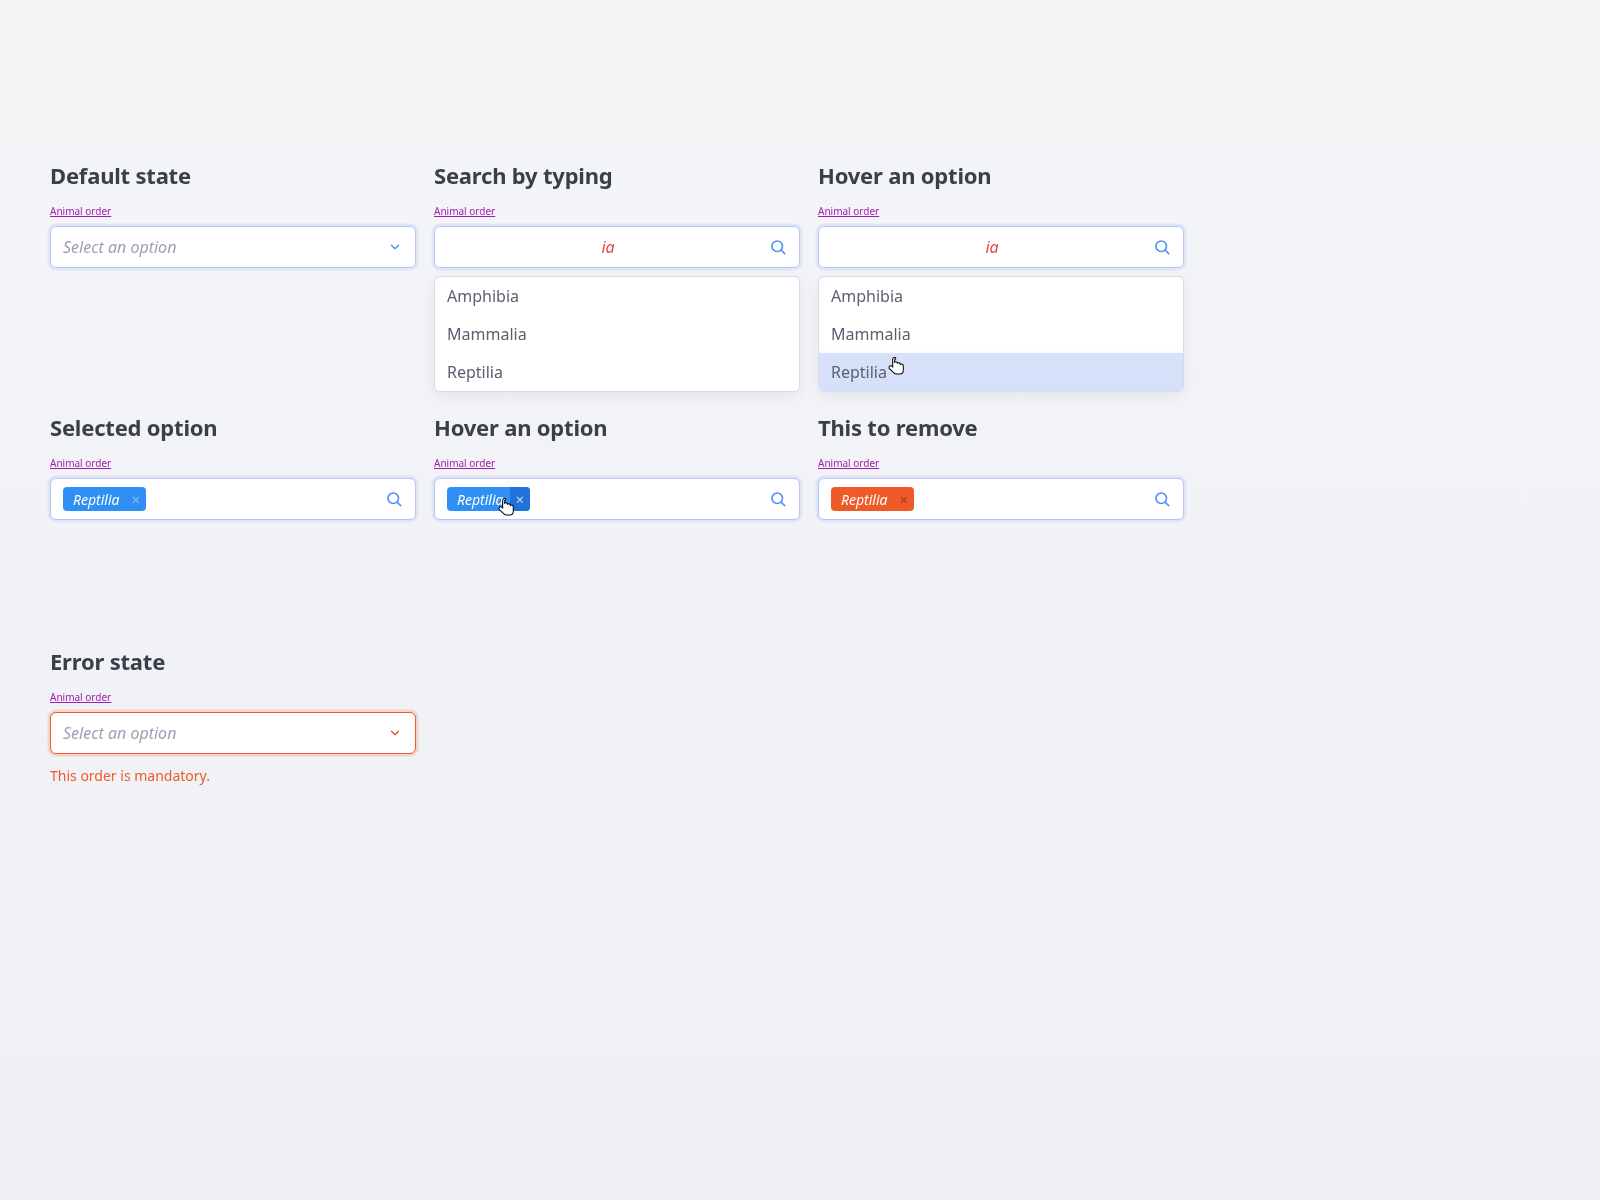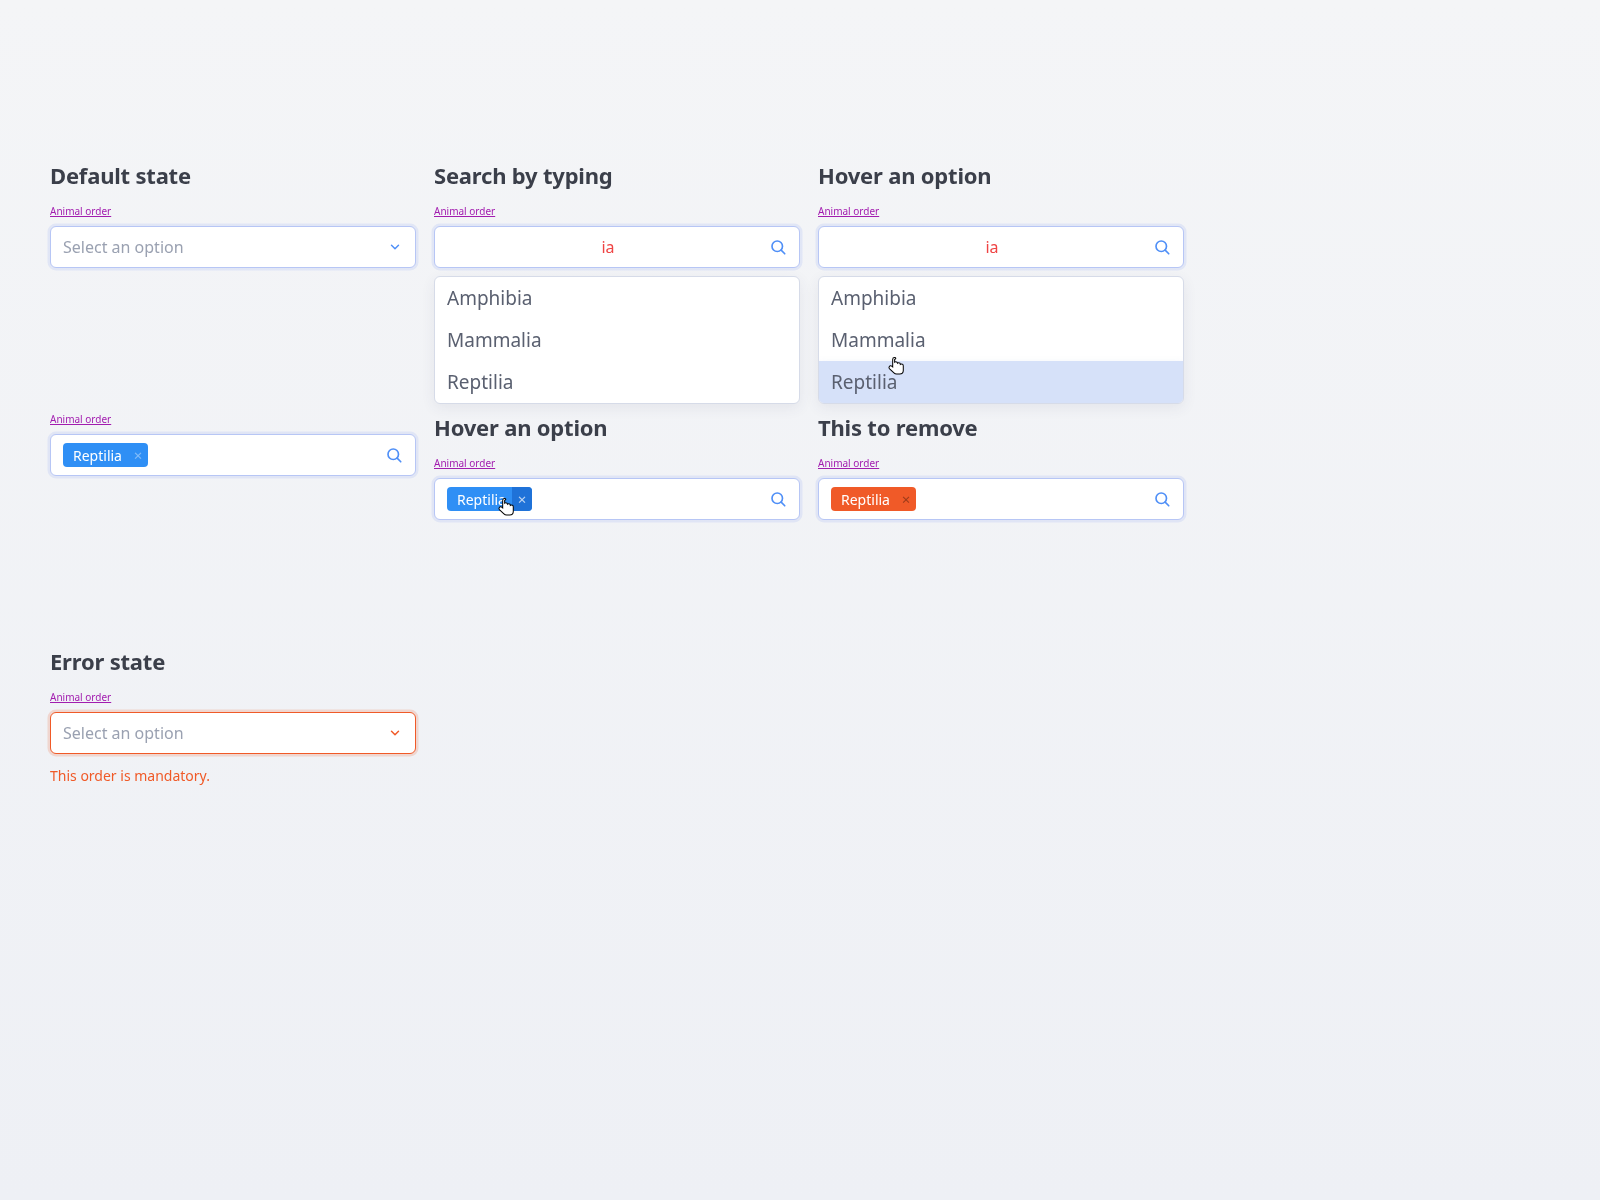--- a/index.html
+++ b/index.html
@@ -41,20 +41,21 @@
     width: 100%;
     height: 42px;
     background: #ffffff;
     border: 1.5px solid #b7c6f5;
     border-radius: 6px;
     box-shadow: 0 0 0 2.5px rgba(180,195,245,0.28);
     display: flex;
     align-items: center;
     padding: 8px 12px;
     position: relative;
+    font-style: italic;
   }
   .select.error {
     border-color: #f05a28;
     box-shadow: 0 0 0 2.5px rgba(240,90,40,0.18);
   }
   .placeholder {
     color: #9aa1b1;
     font-size: 16px;
     flex: 1;
   }
@@ -84,21 +85,21 @@
     top: 50px;
     left: 0;
     width: 100%;
     background: #fff;
     border: 1px solid #d6dbe8;
     border-radius: 6px;
     box-shadow: 0 4px 14px rgba(60,70,100,0.08);
     overflow: hidden;
   }
   .opt {
-    font-size: 19px;
+    font-size: 16px;
     color: #5a6070;
     padding: 8px 12px;
     cursor: pointer;
   }
   .opt.hovered {
     background: #d6e1f9;
     box-shadow: 0 4px 8px rgba(120,140,200,0.25);
     position: relative;
   }
 
@@ -203,20 +204,21 @@
       </div>
       <div class="cursor" style="left:69px; top:130px;">
         <svg viewBox="0 0 24 28">
             <path d="M9 2c-1.5 0-2.5 1-2.5 2.5v9.5l-1.2-1c-1-.8-2.3-.6-3 .3-.8 1-.6 2.3.3 3l5.5 5.3c.9.9 2.1 1.4 3.4 1.4h4c2.5 0 4.5-2 4.5-4.5v-6c0-1.3-1-2.3-2.3-2.3-.5 0-1 .2-1.4.5 0-1.2-1-2.2-2.2-2.2-.6 0-1.1.2-1.5.6-.2-1-1.1-1.8-2.2-1.8-.5 0-1 .2-1.4.5V4.5C11.5 3 10.5 2 9 2z" fill="#fff" stroke="#000" stroke-width="1.3"></path>
           </svg>
       </div>
     </div>
   </div>
 
   <div class="cell row2">
+    <div class="title">Selected option</div>
     <div class="label">Animal order</div>
     <div class="select">
       <span class="tag">
         <span class="tag-text">Reptilia</span>
         <span class="tag-x default">×</span>
       </span>
       <span class="spacer"></span>
       <span class="search-icon">
         <svg viewBox="0 0 24 24" fill="none" stroke="currentColor" stroke-width="2.2" stroke-linecap="round">
             <circle cx="11" cy="11" r="7"></circle>

